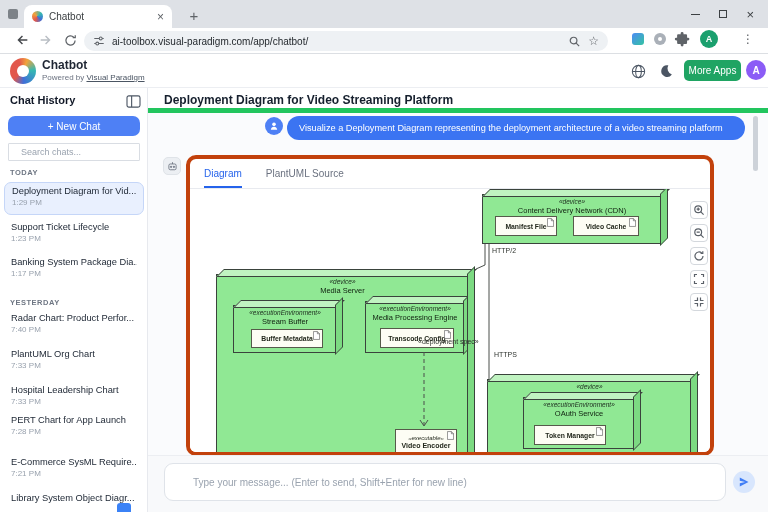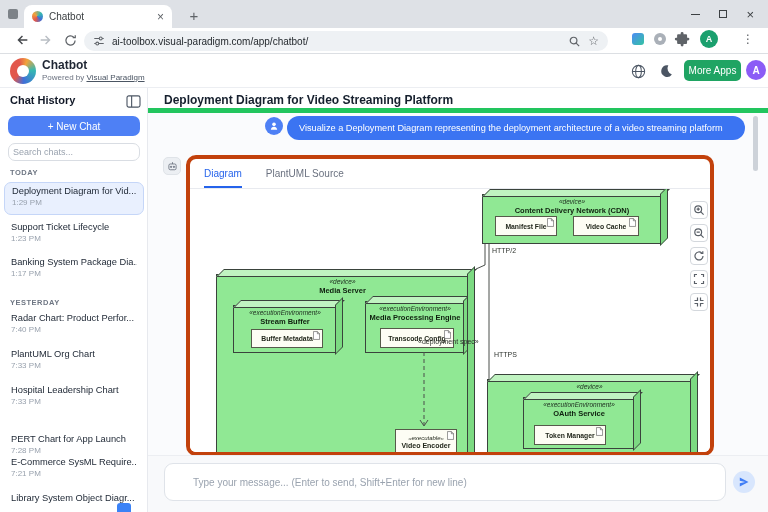--- a/index.html
+++ b/index.html
@@ -41,21 +41,21 @@
 .hdr-globe{position:absolute;left:630px;top:63px;width:17px;height:17px}
 .hdr-moon{position:absolute;left:658px;top:63px;width:17px;height:17px}
 .more-apps{position:absolute;left:684px;top:60px;width:57px;height:21px;background:#1fa463;border-radius:5px;color:#fff;font-size:10px;display:flex;align-items:center;justify-content:center;cursor:pointer}
 .hdr-avatar{position:absolute;left:746px;top:60px;width:20px;height:20px;border-radius:50%;background:#8b5cf6;color:#fff;font-weight:bold;font-size:10px;display:flex;align-items:center;justify-content:center}
 
 
 .sidebar{position:absolute;left:0;top:88px;width:148px;height:424px;background:#fff;border-right:1px solid #e7e9ee;overflow:hidden}
 .sb-title{position:absolute;left:10px;top:6px;font-size:11px;font-weight:bold;color:#111827}
 .sb-collapse{position:absolute;left:126px;top:6px;width:16px;height:14px}
 .new-chat{position:absolute;left:8px;top:28px;width:132px;height:20px;background:#4e80f5;border-radius:7px;color:#fff;font-size:10px;display:flex;align-items:center;justify-content:center;cursor:pointer}
-.search-input{position:absolute;left:8px;top:55px;width:132px;height:18px;border:1px solid #d9dde3;border-radius:7px;background:#fff;font-size:9px;color:#374151;padding:0 4px;font-family:inherit;outline:none}
+.search-input{position:absolute;left:8px;top:55px;width:132px;height:18px;border:1px solid #d9dde3;border-radius:1px;background:#fff;font-size:9px;color:#374151;padding:0 12px;font-family:inherit;outline:none}
 .search-input::placeholder{color:#9aa3af}
 .sec-label{position:absolute;left:10px;font-size:7.5px;font-weight:bold;color:#6e7683;letter-spacing:.5px}
 .sec-today{top:80px}.sec-yesterday{top:210px}
 .chat-item{position:absolute;left:4px;width:140px;height:33px;border-radius:7px;padding:3px 7px;cursor:pointer}
 .chat-item.active{background:#e9f0fe;border:1px solid #c5d6f8}
 .ci-title{font-size:9.3px;color:#222b38;white-space:nowrap;overflow:hidden}
 .ci-time{font-size:8px;color:#98a1ad;margin-top:2px}
 .chat-widget{position:absolute;left:117px;top:415px;width:14px;height:9px;background:#3b82f6;border-radius:3px 3px 0 0}
 
 
@@ -70,21 +70,21 @@
 .ptab{display:flex;align-items:center;font-size:10px;color:#6b7280;cursor:pointer}
 .ptab.active{color:#2563eb;box-shadow:inset 0 -2px 0 #2563eb}
 .canvas{position:absolute;left:0;top:30px;width:528px;height:271px;background:#fff;overflow:hidden}
 
 
 .uml-node{position:absolute;background:#90e894;border:1px solid #3a433c}
 .uml-node:before{content:"";position:absolute;left:-1px;top:-6px;width:100%;height:6px;background:#c0f3c1;border:1px solid #3a433c;transform:skewX(-45deg);transform-origin:0 100%}
 .uml-node:after{content:"";position:absolute;top:-1px;right:-7px;width:6px;height:calc(100% + 2px);background:#7cda82;border:1px solid #3a433c;transform:skewY(-45deg);transform-origin:0 0}
 .node-head{padding-top:3px;text-align:center}
 .stereo{font-style:italic;font-size:6.5px;line-height:8px;color:#1c2b1e}
-.nname{font-size:7.5px;line-height:9px;font-weight:bold;color:#0f200f}
+.nname{font-size:7.5px;line-height:9px;font-weight:normal;color:#0f200f}
 .artifact{position:absolute;background:#fdfdf4;border:1px solid #565a4a;display:flex;align-items:center;justify-content:center;font-size:6.8px;font-weight:bold;color:#23281c;text-align:center}
 .artifact.two-line{flex-direction:column;font-weight:normal}
 .artifact .a-stereo{font-style:italic;font-size:6px;line-height:7px}
 .artifact .a-name{font-size:7px;line-height:8px;font-weight:bold}
 .art-icon{position:absolute;top:1px;right:2px;width:7px;height:9px}
 .wires{position:absolute;left:0;top:0;width:528px;height:271px;z-index:6;pointer-events:none}
 .wire-label{position:absolute;font-size:7px;color:#2e332e;z-index:7;white-space:nowrap}
 .zoombtn{position:absolute;left:500px;width:18px;height:18px;background:#fff;border:1px solid #d4d8dd;border-radius:4px;display:flex;align-items:center;justify-content:center;z-index:8;cursor:pointer}
 
 .input-section{position:absolute;left:0;top:367px;width:620px;height:57px;background:#f8f9fb;border-top:1px solid #eceef2}
@@ -201,21 +201,21 @@
       <div class="ci-time">7:40 PM</div>
     </div>
     <div class="chat-item" style="top:258px">
       <div class="ci-title">PlantUML Org Chart</div>
       <div class="ci-time">7:33 PM</div>
     </div>
     <div class="chat-item" style="top:294px">
       <div class="ci-title">Hospital Leadership Chart</div>
       <div class="ci-time">7:33 PM</div>
     </div>
-    <div class="chat-item" style="top:343px">
+    <div class="chat-item" style="top:324px">
       <div class="ci-title">PERT Chart for App Launch</div>
       <div class="ci-time">7:28 PM</div>
     </div>
     <div class="chat-item" style="top:366px">
       <div class="ci-title">E-Commerce SysML Require...</div>
       <div class="ci-time">7:21 PM</div>
     </div>
     <div class="chat-item" style="top:402px">
       <div class="ci-title">Library System Object Diagr...</div>
       <div class="ci-time"></div>

